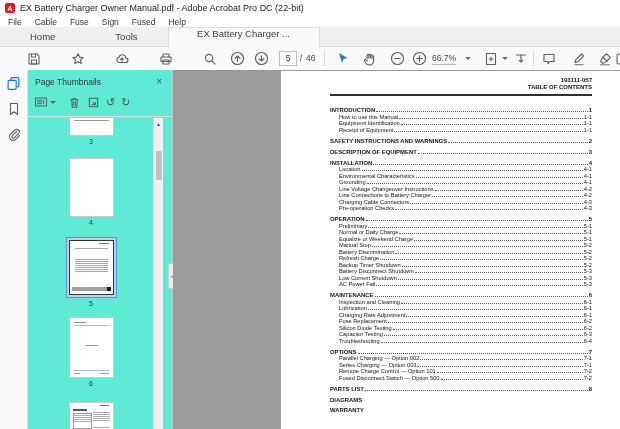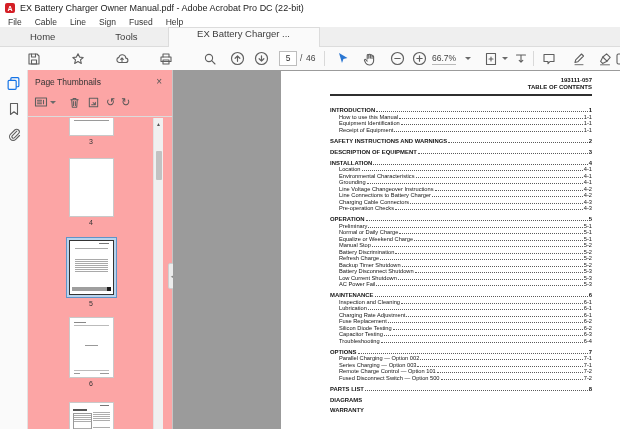--- a/index.html
+++ b/index.html
@@ -34,21 +34,21 @@
   .pagebox{position:absolute;top:4px;left:279px;width:16px;height:13px;border:1px solid #bdbdbd;background:#fff;
            font-size:8.5px;color:#333;text-align:center;line-height:13px;}
   .zoomtxt{border-bottom:1px solid #b9b9b9;padding-bottom:1px;}
 
   
   .main{position:absolute;top:70px;left:0;right:0;bottom:0;}
 
   .iconstrip{position:absolute;left:0;top:0;bottom:0;width:27px;background:#fafafa;border-right:1px solid #e2e2e2;}
   .stripbtn{width:27px;height:26px;display:flex;align-items:center;justify-content:center;}
 
-  .panel{position:absolute;left:28px;top:0;bottom:0;width:144px;background:#fca5a5;overflow:hidden;}
+  .panel{position:absolute;left:28px;top:0;bottom:0;width:144px;background:#5eead4;overflow:hidden;}
   .panelhead{display:flex;align-items:center;justify-content:space-between;padding:6px 10px 0 7px;}
   .paneltitle{font-size:8.5px;color:#333;}
   .panelclose{font-size:10px;color:#555;}
   .paneltools{display:flex;align-items:center;gap:6px;padding:7px 0 0 6px;height:16px;}
   .ptool{display:flex;align-items:center;}
   .rot{font-size:11px;color:#555;line-height:10px;}
   .psep{height:1px;background:#dcdcdc;margin-top:6px;}
 
   .thumblist{position:absolute;left:0;top:48px;bottom:0;width:126px;overflow:hidden;}
   .thumb{display:flex;flex-direction:column;align-items:center;}
@@ -110,21 +110,21 @@
 <body>
 
 <div class="titlebar">
   <span class="acroicon">A</span>
   <span class="titletext">EX Battery Charger Owner Manual.pdf - Adobe Acrobat Pro DC (22-bit)</span>
 </div>
 
 <div class="menubar">
   <span>File</span>
   <span>Cable</span>
-  <span>Line</span>
+  <span>Fuse</span>
   <span>Sign</span>
   <span>Fused</span>
   <span>Help</span>
 </div>
 
 <div class="tabbar">
   <div class="tab">Home</div>
   <div class="tab">Tools</div>
   <div class="tab doc">
     <span>EX Battery Charger ...</span>

